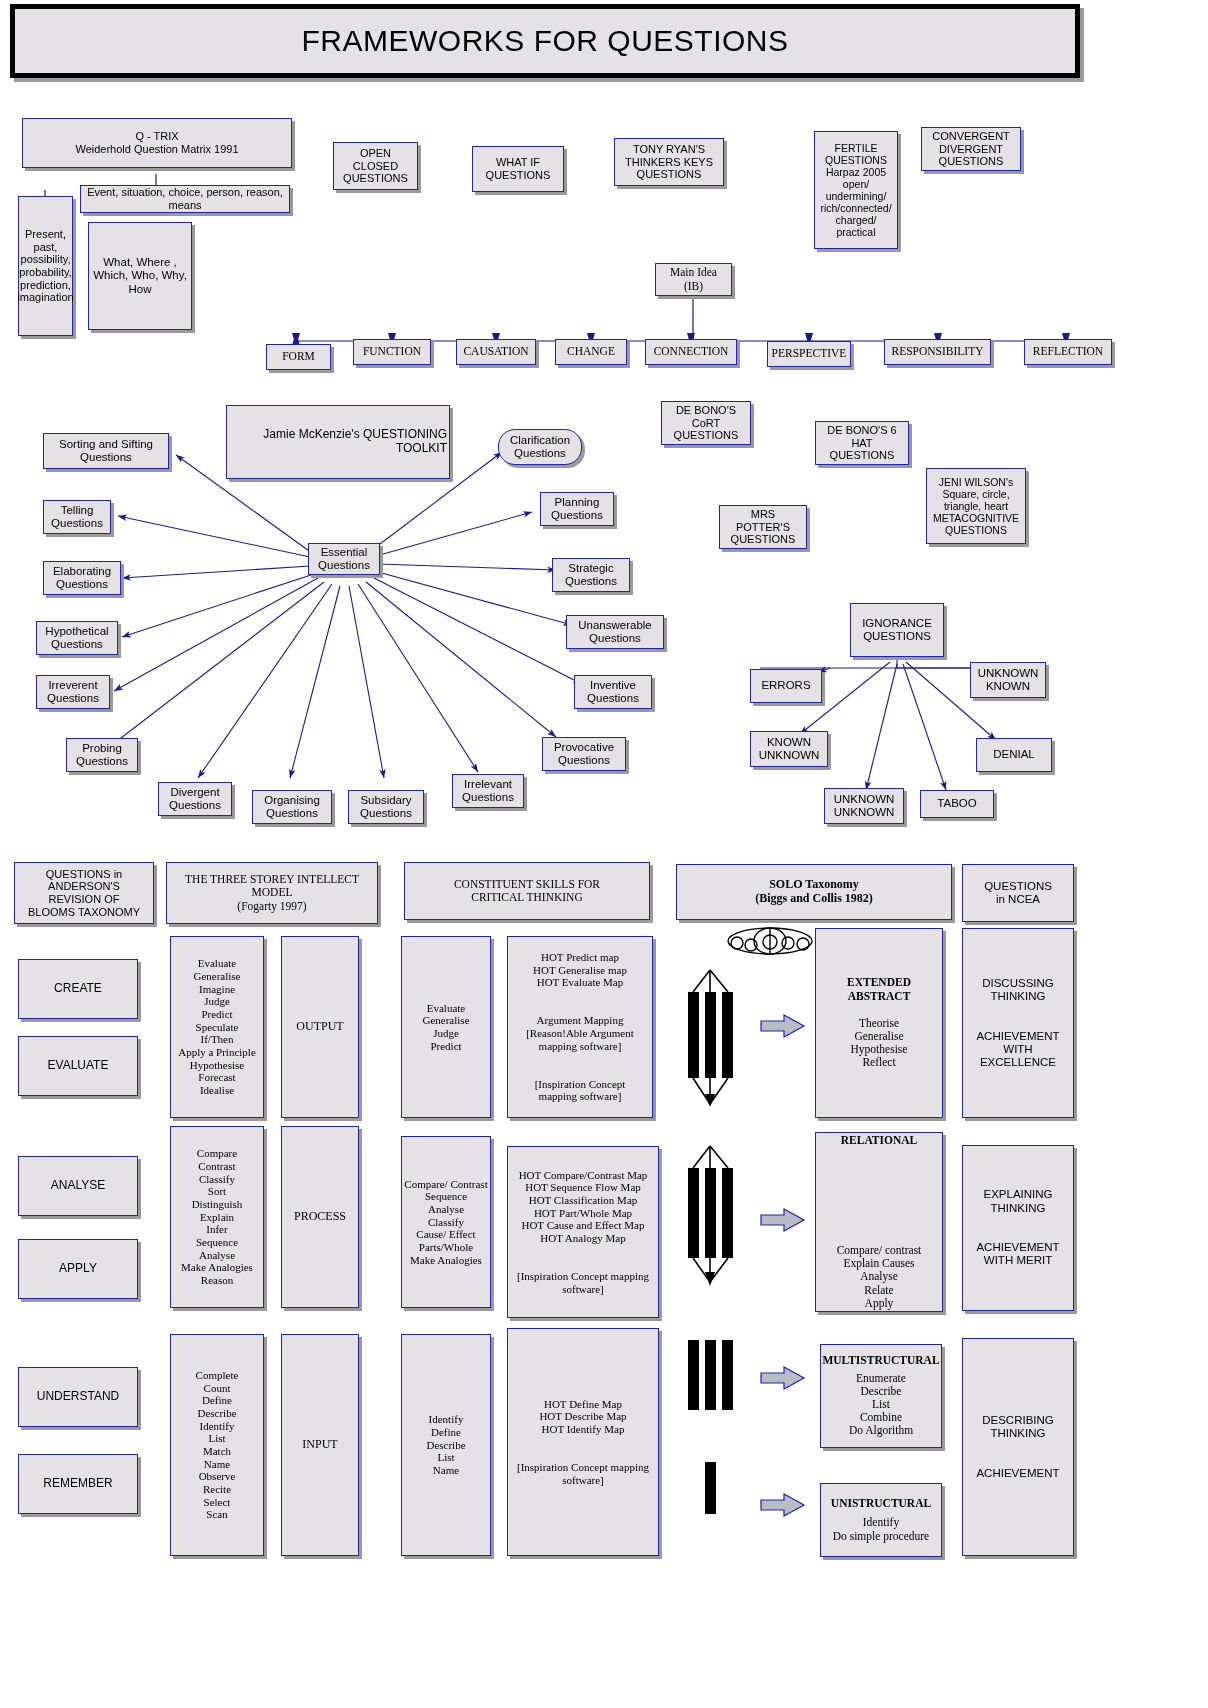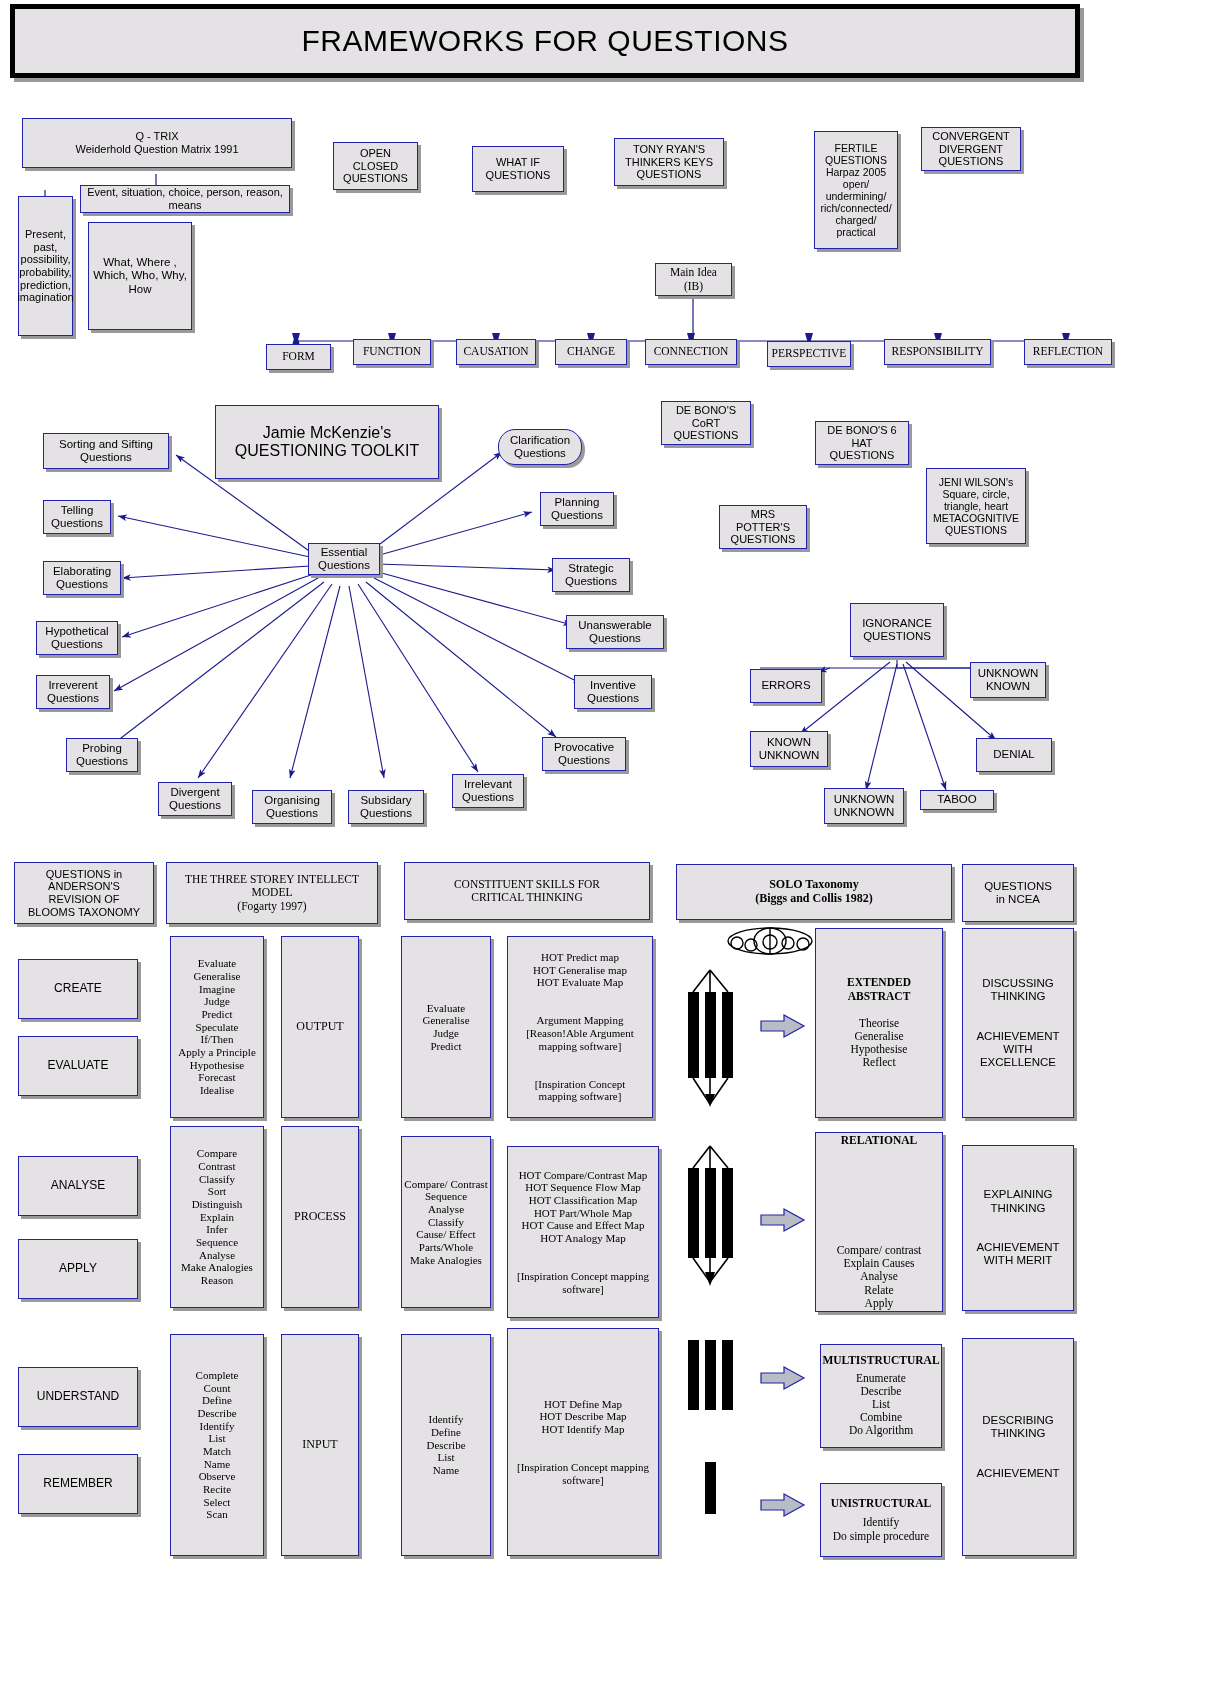--- a/index.html
+++ b/index.html
@@ -127,21 +127,21 @@
 
   <div class="bx serif" style="left:266px;top:344px;width:65px;height:26px;font-size:11.5px;">FORM</div>
   <div class="bx serif" style="left:353px;top:339px;width:78px;height:26px;font-size:11.5px;">FUNCTION</div>
   <div class="bx serif" style="left:456px;top:339px;width:80px;height:26px;font-size:11.5px;">CAUSATION</div>
   <div class="bx serif" style="left:555px;top:339px;width:72px;height:26px;font-size:11.5px;">CHANGE</div>
   <div class="bx serif" style="left:645px;top:339px;width:92px;height:26px;font-size:11.5px;">CONNECTION</div>
   <div class="bx serif" style="left:767px;top:341px;width:84px;height:26px;font-size:11.5px;">PERSPECTIVE</div>
   <div class="bx serif" style="left:884px;top:339px;width:107px;height:26px;font-size:11.5px;">RESPONSIBILITY</div>
   <div class="bx serif" style="left:1024px;top:339px;width:88px;height:26px;font-size:11.5px;">REFLECTION</div>
 
-  <div class="bx sans" style="left:215px;top:405px;width:224px;height:74px;font-size:16px;">Jamie McKenzie's QUESTIONING TOOLKIT</div>
+  <div class="bx sans" style="left:226px;top:405px;width:224px;height:74px;font-size:12px;text-align:right;">Jamie McKenzie's QUESTIONING TOOLKIT</div>
 
   <div class="bx sans" style="left:308px;top:543px;width:72px;height:32px;font-size:11.5px;">Essential<br>Questions</div>
 
   <div class="bx sans" style="left:43px;top:433px;width:126px;height:36px;font-size:11.5px;">Sorting and Sifting<br>Questions</div>
   <div class="bx sans" style="left:43px;top:500px;width:68px;height:34px;font-size:11.5px;">Telling<br>Questions</div>
   <div class="bx sans" style="left:43px;top:561px;width:78px;height:34px;font-size:11.5px;">Elaborating<br>Questions</div>
   <div class="bx sans" style="left:36px;top:621px;width:82px;height:34px;font-size:11.5px;">Hypothetical<br>Questions</div>
   <div class="bx sans" style="left:36px;top:675px;width:74px;height:34px;font-size:11.5px;">Irreverent<br>Questions</div>
   <div class="bx sans" style="left:66px;top:738px;width:72px;height:34px;font-size:11.5px;">Probing<br>Questions</div>
   <div class="bx sans" style="left:158px;top:782px;width:74px;height:34px;font-size:11.5px;">Divergent<br>Questions</div>
@@ -159,21 +159,21 @@
   <div class="bx sans" style="left:815px;top:421px;width:94px;height:44px;font-size:11px;">DE BONO'S 6<br>HAT<br>QUESTIONS</div>
   <div class="bx sans" style="left:926px;top:468px;width:100px;height:76px;font-size:10.5px;">JENI WILSON's<br>Square, circle,<br>triangle, heart<br>METACOGNITIVE<br>QUESTIONS</div>
   <div class="bx sans" style="left:719px;top:505px;width:88px;height:44px;font-size:11px;">MRS<br>POTTER'S<br>QUESTIONS</div>
 
   <div class="bx sans" style="left:850px;top:603px;width:94px;height:54px;font-size:11.5px;">IGNORANCE<br>QUESTIONS</div>
   <div class="bx sans" style="left:750px;top:669px;width:72px;height:34px;font-size:11.5px;">ERRORS</div>
   <div class="bx sans" style="left:970px;top:662px;width:76px;height:36px;font-size:11.5px;">UNKNOWN<br>KNOWN</div>
   <div class="bx sans" style="left:750px;top:731px;width:78px;height:36px;font-size:11.5px;">KNOWN<br>UNKNOWN</div>
   <div class="bx sans" style="left:976px;top:738px;width:76px;height:34px;font-size:11.5px;">DENIAL</div>
   <div class="bx sans" style="left:824px;top:788px;width:80px;height:36px;font-size:11.5px;">UNKNOWN<br>UNKNOWN</div>
-  <div class="bx sans" style="left:920px;top:790px;width:74px;height:20px;font-size:11.5px;">TABOO</div>
+  <div class="bx sans" style="left:920px;top:790px;width:74px;height:28px;font-size:11.5px;">TABOO</div>
 
   <div class="bx sans" style="left:14px;top:862px;width:140px;height:62px;font-size:11px;">QUESTIONS in<br>ANDERSON'S<br>REVISION OF<br>BLOOMS TAXONOMY</div>
   <div class="bx serif" style="left:166px;top:862px;width:212px;height:62px;font-size:11.5px;">THE THREE STOREY INTELLECT<br>MODEL<br>(Fogarty 1997)</div>
   <div class="bx serif" style="left:404px;top:862px;width:246px;height:58px;font-size:11.5px;">CONSTITUENT SKILLS FOR<br>CRITICAL THINKING</div>
   <div class="bx serif" style="left:676px;top:864px;width:276px;height:56px;font-size:12px;font-weight:bold;">SOLO Taxonomy<br>(Biggs and Collis 1982)</div>
   <div class="bx sans" style="left:962px;top:864px;width:112px;height:58px;font-size:11.5px;">QUESTIONS<br>in NCEA</div>
 
   <div class="bx sans" style="left:18px;top:959px;width:120px;height:60px;font-size:12px;">CREATE</div>
   <div class="bx sans" style="left:18px;top:1036px;width:120px;height:60px;font-size:12px;">EVALUATE</div>
   <div class="bx sans" style="left:18px;top:1156px;width:120px;height:60px;font-size:12px;">ANALYSE</div>

